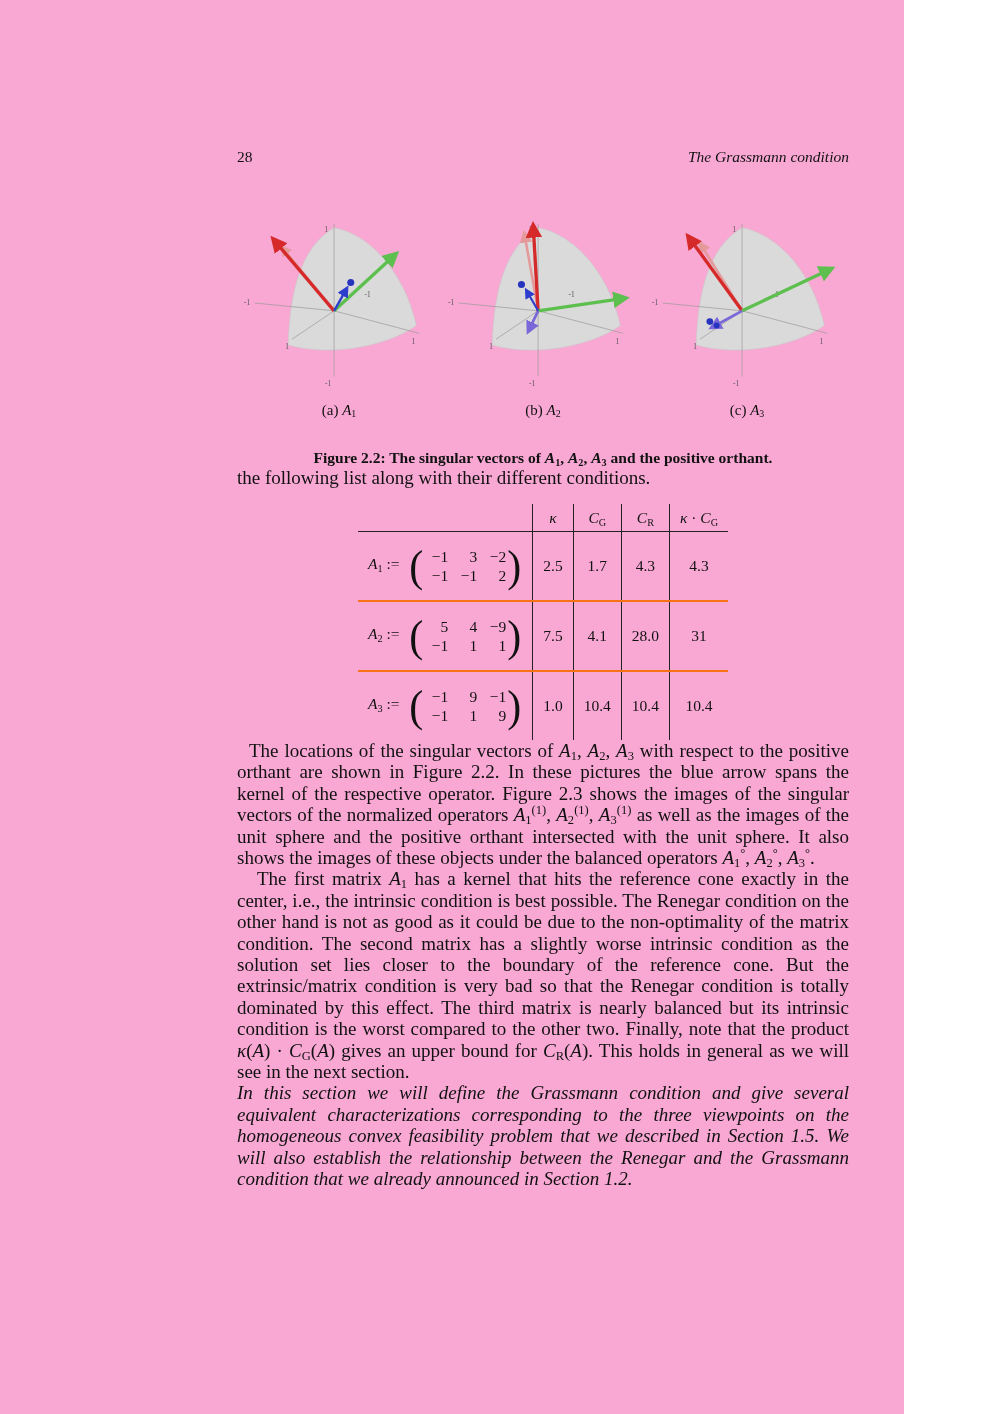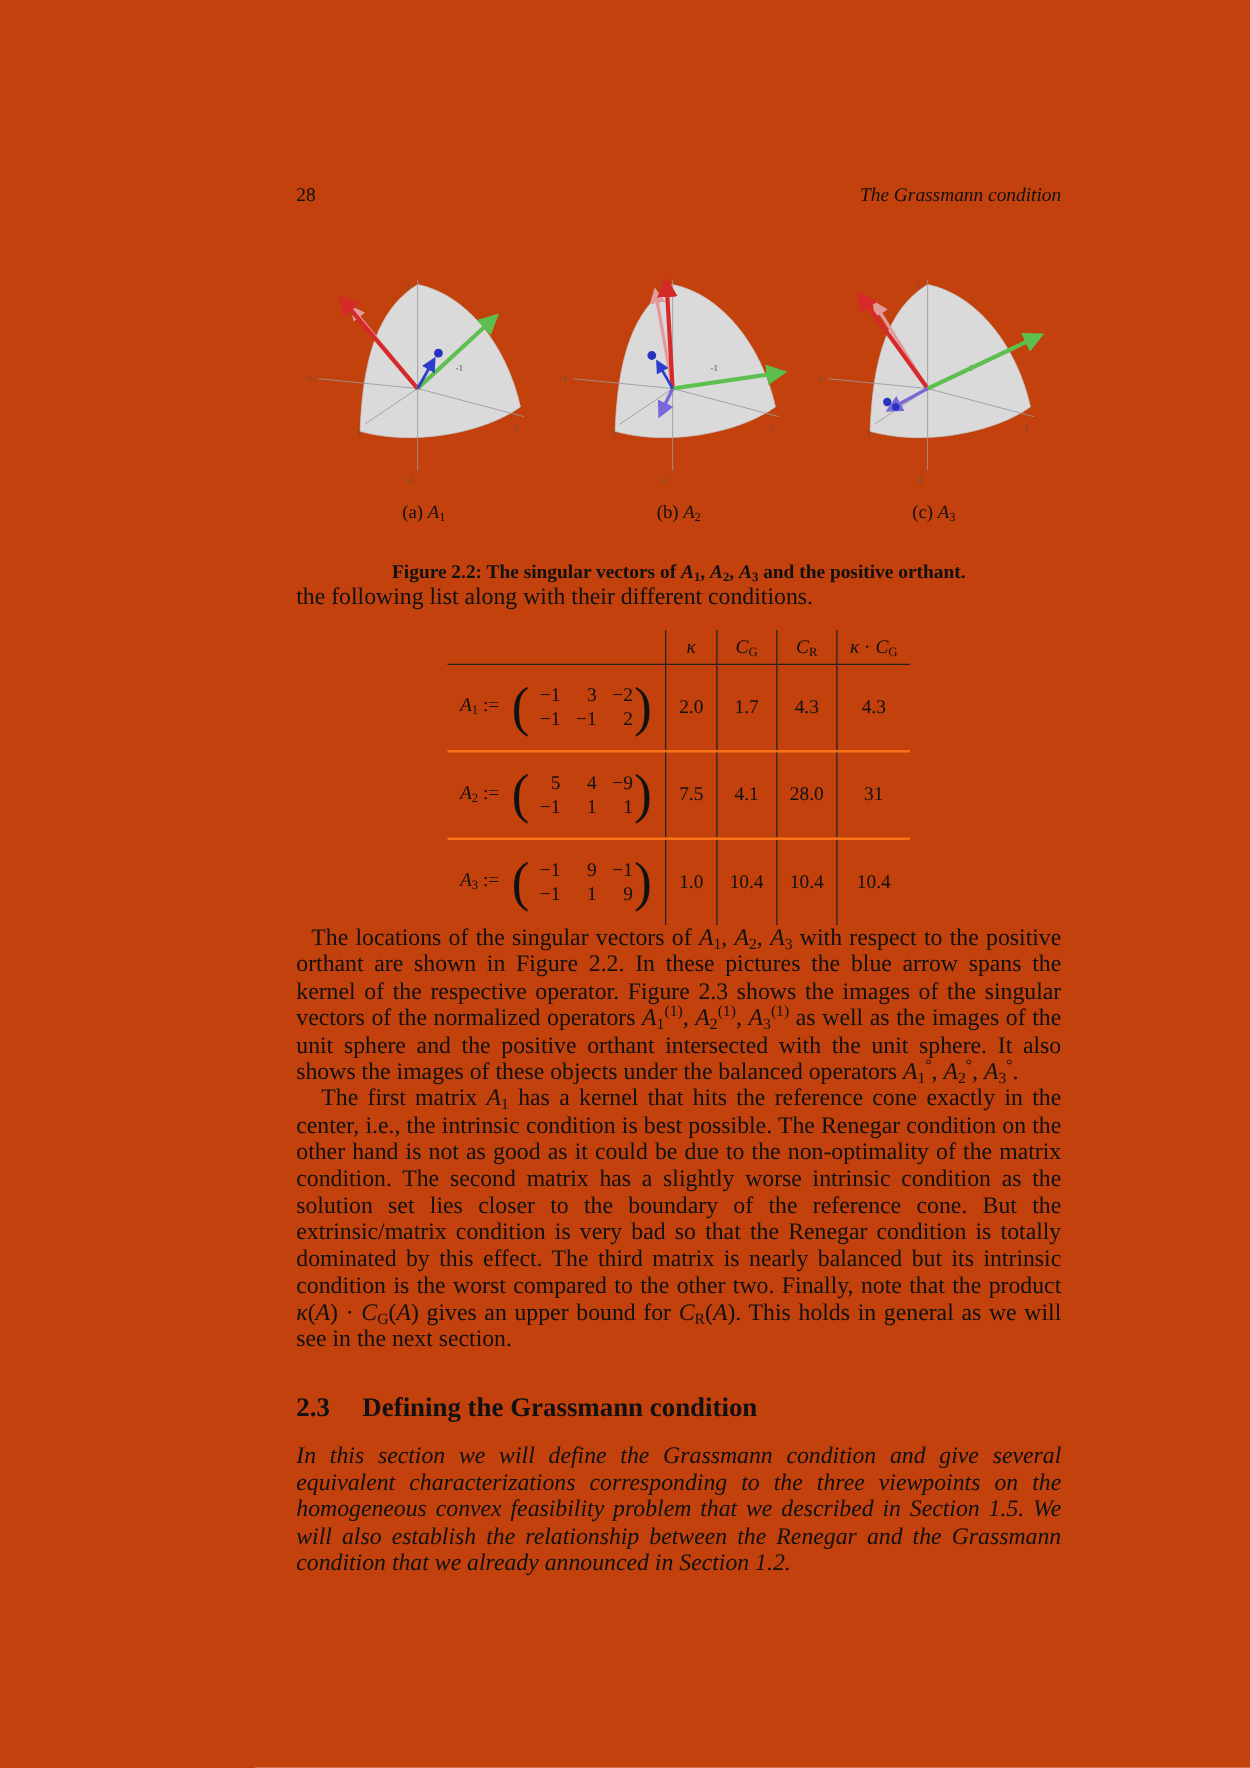--- a/index.html
+++ b/index.html
@@ -1,17 +1,17 @@
 <!DOCTYPE html>
 <html><head>
 <meta charset="utf-8">
 <style>
   * { margin:0; padding:0; box-sizing:border-box; }
   body { background:#ffffff; font-family:"Liberation Serif", serif; color:#111; }
-  .page { position:relative; width:1000px; height:1414px; background:#c2410c; overflow:hidden; }
+  .page { position:relative; width:904px; height:1414px; background:#f9a8d4; overflow:hidden; }
   .inner { position:absolute; left:237px; top:148px; width:612px; }
 
   .pagehead { display:flex; justify-content:space-between; align-items:baseline; font-size:15.5px; }
   .rt { font-style:italic;text-align:right; }
 
   .plots { display:flex; justify-content:center; gap:8px; margin-top:44px; }
   .plot { width:196px; text-align:center; }
   .plot svg { display:block; }
   svg text { font-family:"Liberation Serif", serif; fill:#555; }
   .subcap { font-size:15px; margin-top:6px; }
@@ -172,21 +172,21 @@
           <td class="mcell">
             <span class="mlabel"><i class="mvar">A</i><sub>1</sub> := </span><span class="paren">(</span><span class="mgrid">
                 <span>−1</span>
                 <span>3</span>
                 <span>−2</span>
                 <span>−1</span>
                 <span>−1</span>
                 <span>2</span>
               </span><span class="paren">)</span>
           </td>
-          <td class="val">2.0</td>
+          <td class="val">2.5</td>
           <td class="val">1.7</td>
           <td class="val">4.3</td>
           <td class="val">4.3</td>
         </tr>
         <tr>
           <td class="mcell">
             <span class="mlabel"><i class="mvar">A</i><sub>2</sub> := </span><span class="paren">(</span><span class="mgrid">
                 <span>5</span>
                 <span>4</span>
                 <span>−9</span>
@@ -215,21 +215,17 @@
           <td class="val">10.4</td>
           <td class="val">10.4</td>
           <td class="val">10.4</td>
         </tr>
       </tbody>
     </table>
 
     <p class="body p1">The locations of the singular vectors of <i class="mvar">A</i><sub>1</sub>, <i class="mvar">A</i><sub>2</sub>, <i class="mvar">A</i><sub>3</sub> with respect to the positive orthant are shown in Figure 2.2. In these pictures the blue arrow spans the kernel of the respective operator. Figure 2.3 shows the images of the singular vectors of the normalized operators <i class="mvar">A</i><sub>1</sub><sup>(1)</sup>, <i class="mvar">A</i><sub>2</sub><sup>(1)</sup>, <i class="mvar">A</i><sub>3</sub><sup>(1)</sup> as well as the images of the unit sphere and the positive orthant intersected with the unit sphere. It also shows the images of these objects under the balanced operators <i class="mvar">A</i><sub>1</sub><sup>°</sup>, <i class="mvar">A</i><sub>2</sub><sup>°</sup>, <i class="mvar">A</i><sub>3</sub><sup>°</sup>.</p>
     <p class="body p2">The first matrix <i class="mvar">A</i><sub>1</sub> has a kernel that hits the reference cone exactly in the center, i.e., the intrinsic condition is best possible. The Renegar condition on the other hand is not as good as it could be due to the non-optimality of the matrix condition. The second matrix has a slightly worse intrinsic condition as the solution set lies closer to the boundary of the reference cone. But the extrinsic/matrix condition is very bad so that the Renegar condition is totally dominated by this effect. The third matrix is nearly balanced but its intrinsic condition is the worst compared to the other two. Finally, note that the product <i class="mvar">κ</i>(<i class="mvar">A</i>) · <i class="mvar">C</i><sub>G</sub>(<i class="mvar">A</i>) gives an upper bound for <i class="mvar">C</i><sub>R</sub>(<i class="mvar">A</i>). This holds in general as we will see in the next section.</p>
 
-    <h2 class="sechead">
-      <span>2.3</span>
-      <span>Defining the Grassmann condition</span>
-    </h2>
 
     <p class="body closing">In this section we will define the Grassmann condition and give several equivalent characterizations corresponding to the three viewpoints on the homogeneous convex feasibility problem that we described in Section 1.5. We will also establish the relationship between the Renegar and the Grassmann condition that we already announced in Section 1.2.</p>
 
   </div>
 </div>
 
 </body></html>

